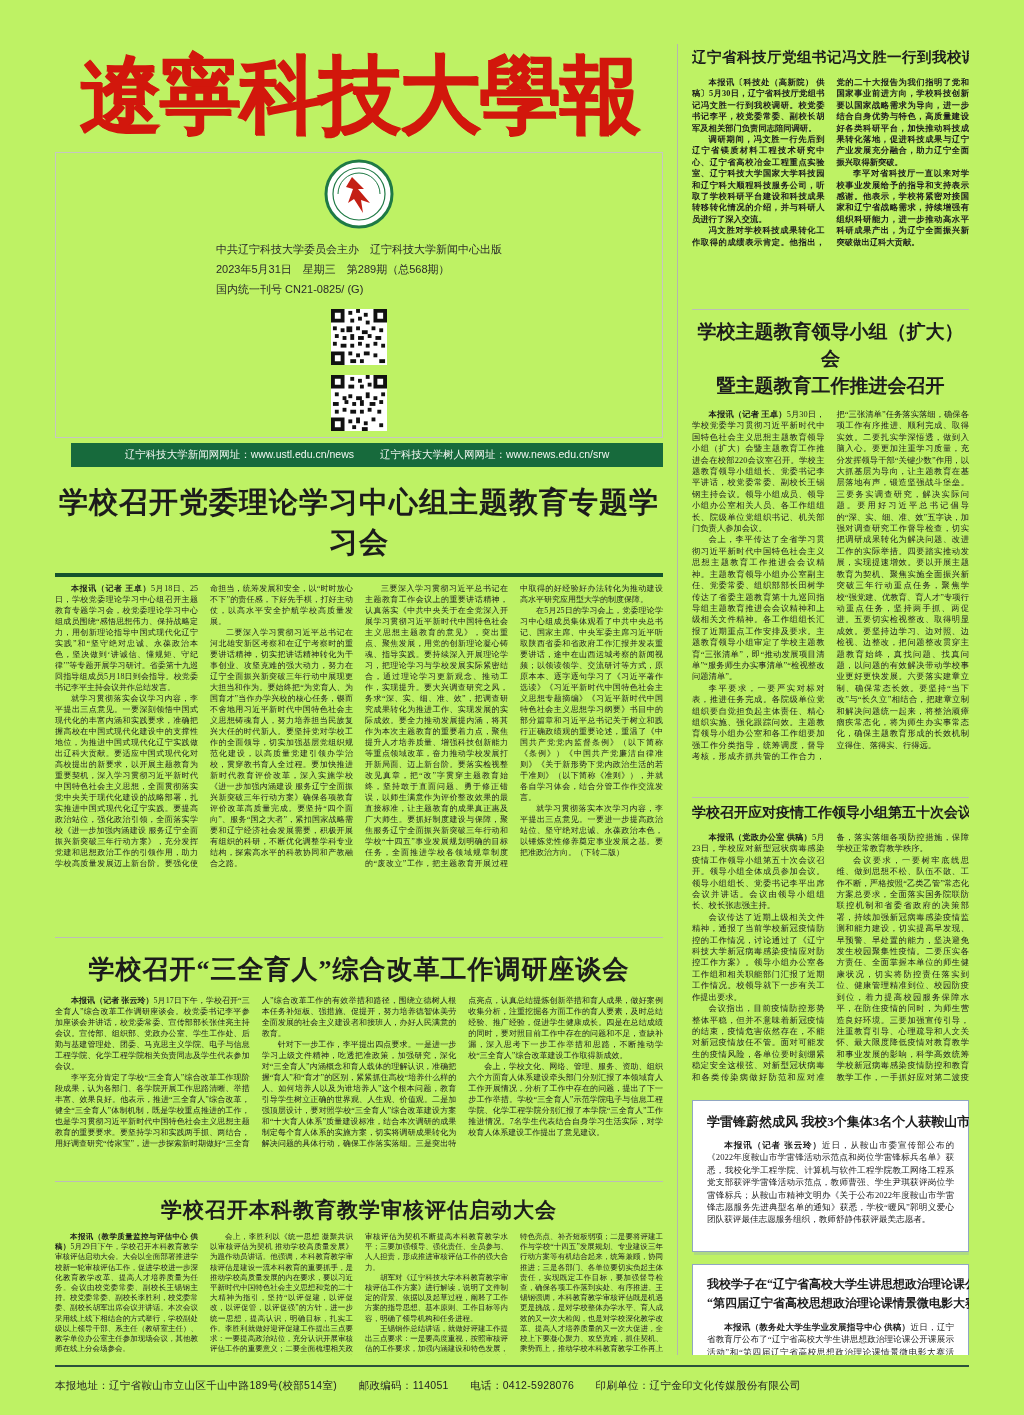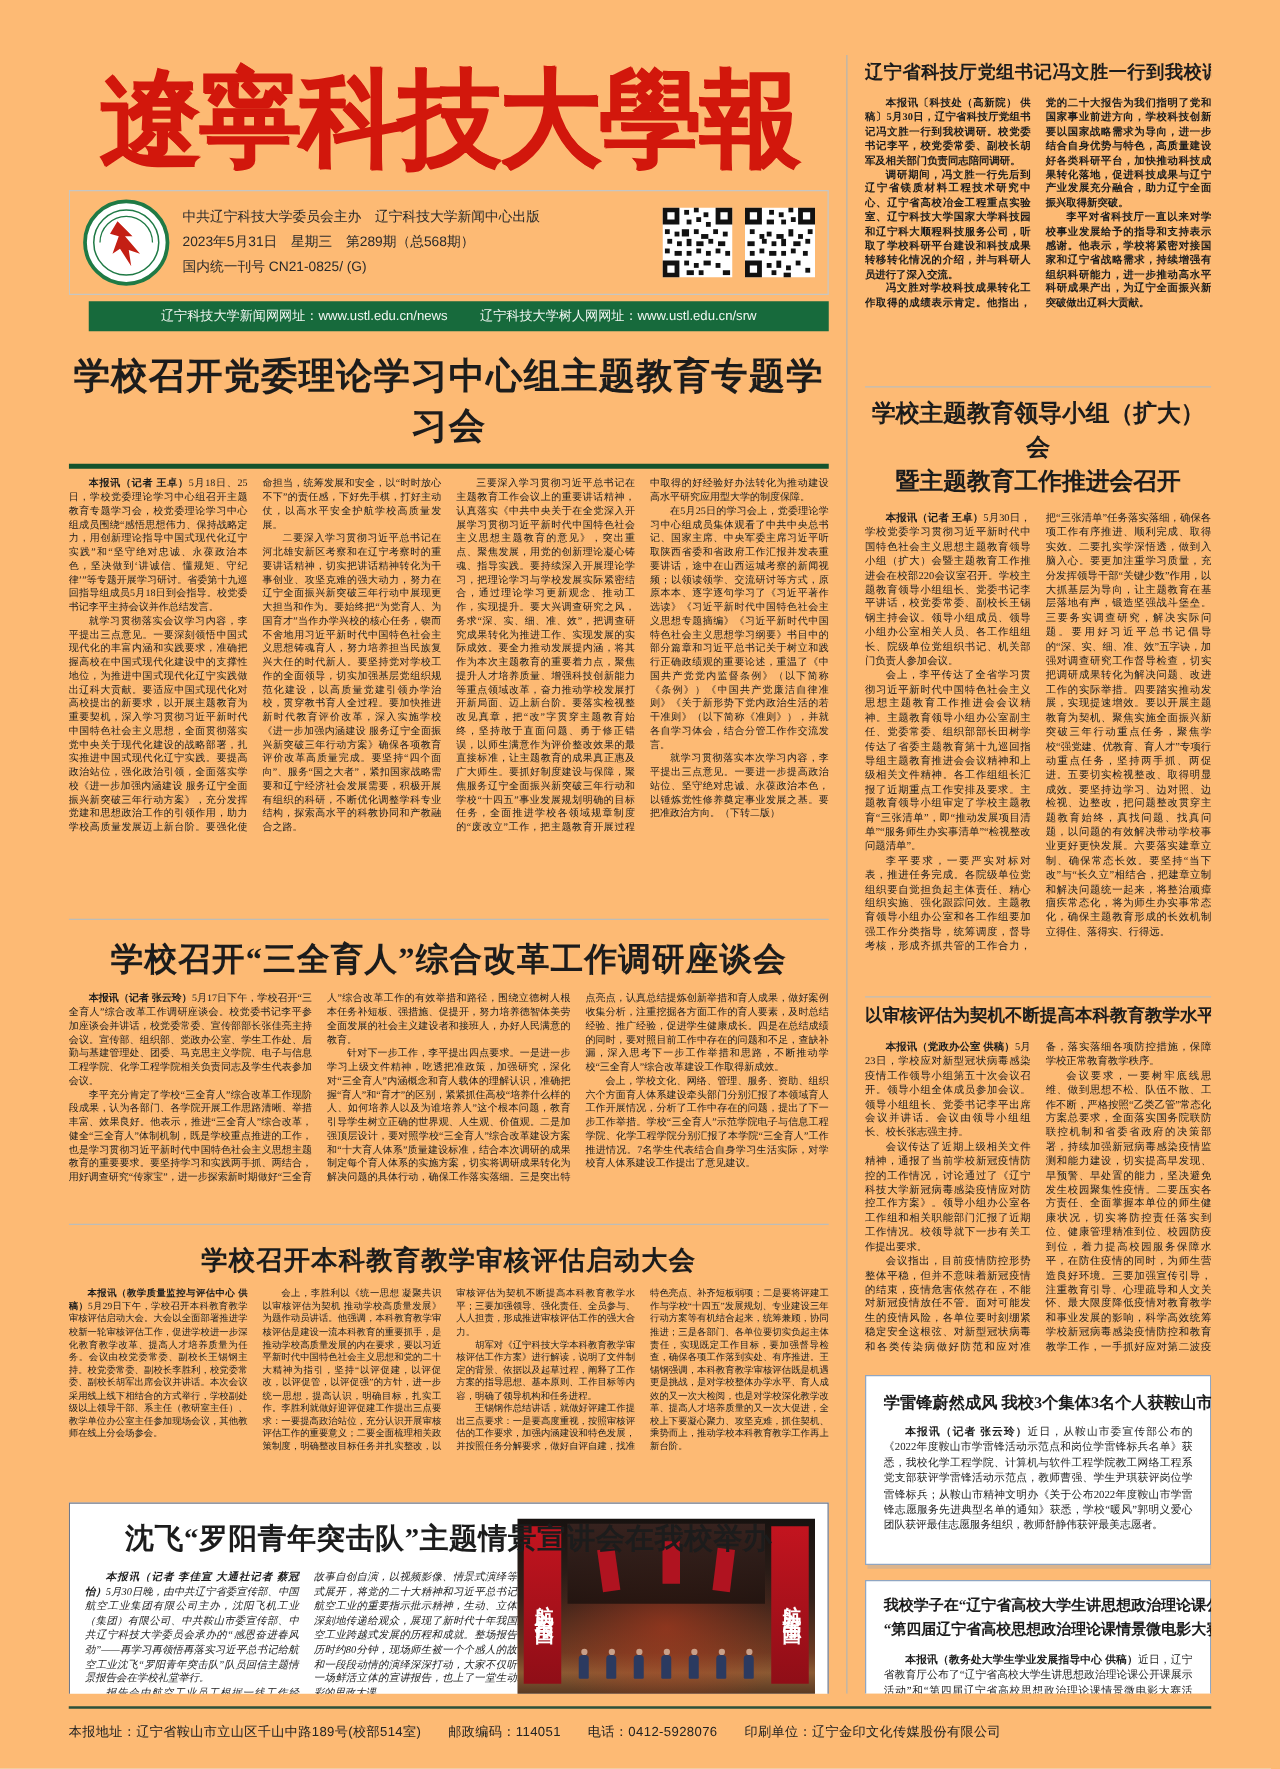--- a/index.html
+++ b/index.html
@@ -1,28 +1,28 @@
 <!DOCTYPE html>
 <html><head>
 <meta charset="utf-8">
 <style>
   html,body{margin:0;padding:0;background:#e8e8e4;}
-  .page{width:1024px;height:1415px;background:#fdba74;margin:0 auto;box-sizing:border-box;
+  .page{width:1024px;height:1415px;background:#bef264;margin:0 auto;box-sizing:border-box;
         padding:44px 55px 22px;display:flex;flex-direction:column;overflow:hidden;
         font-family:"Liberation Serif","DejaVu Serif",serif;color:#1c1c1c;}
   .content{flex:1;display:flex;overflow:hidden;}
   .leftcol{width:622px;padding-right:14px;box-sizing:border-box;}
   .rightcol{flex:1;border-left:1px solid #b5b5b0;padding-left:14px;box-sizing:border-box;overflow:hidden;}
 
   
   .mast-title{font-size:82px;line-height:104px;font-weight:900;color:#d2170c;
       letter-spacing:-2px;white-space:nowrap;text-align:center;
       text-shadow:1px 1px 0 #d2170c; transform:scaleY(1.04);}
   .pubbox{border:1px solid #c6c6c2;display:flex;align-items:center;gap:10px;
-      padding:6px 10px;margin-top:4px;}
+      padding:6px 10px;margin-top:4px;flex-direction:column;}
   .seal{width:70px;height:70px;flex:0 0 auto;}
   .publines{flex:1;font-family:"Liberation Sans",sans-serif;font-size:11px;line-height:20px;color:#2a2a2a;}
   .qr{width:56px;height:56px;flex:0 0 auto;}
   .urlbar{background:#176a3c;color:#f2f7f2;font-family:"Liberation Sans",sans-serif;
       font-size:10.5px;height:24px;display:flex;align-items:center;justify-content:center;gap:26px;margin-top:5px;margin-left:16px;}
 
   
   .art-title-main{font-family:"Liberation Sans","DejaVu Sans",sans-serif;font-size:29px;font-weight:900;
       text-align:center;letter-spacing:1px;margin:16px 0 6px;padding-bottom:10px;border-bottom:4px solid #14532d;}
   .art-title-serif{font-size:26px;font-weight:900;text-align:center;letter-spacing:1px;margin:14px 0 8px;}
@@ -185,21 +185,21 @@
               <rect x="17" y="24" width="2" height="2"></rect>
                 <rect x="21" y="22" width="2" height="2"></rect>
                 <rect x="25" y="25" width="2" height="2"></rect>
               <rect x="11" y="26" width="2" height="2"></rect>
                 <rect x="16" y="27" width="3" height="2"></rect>
             </g>
           </svg>
         </div>
         <div class="urlbar">
           <span>辽宁科技大学新闻网网址：www.ustl.edu.cn/news</span>
-          <span>辽宁科技大学树人网网址：www.ustl.edu.cn/srw</span>
+          <span>辽宁科技大学树人网网址：www.news.edu.cn/srw</span>
         </div>
       </div>
 
       <div>
         <div class="art-title-main">学校召开党委理论学习中心组主题教育专题学习会</div>
         <div class="body-cols cols4 bodyA">
             <p><b>本报讯（记者 王卓）</b>5月18日、25日，学校党委理论学习中心组召开主题教育专题学习会，校党委理论学习中心组成员围绕“感悟思想伟力、保持战略定力，用创新理论指导中国式现代化辽宁实践”和“坚守绝对忠诚、永葆政治本色，坚决做到‘讲诚信、懂规矩、守纪律’”等专题开展学习研讨。省委第十九巡回指导组成员5月18日到会指导。校党委书记李平主持会议并作总结发言。</p>
             <p>就学习贯彻落实会议学习内容，李平提出三点意见。一要深刻领悟中国式现代化的丰富内涵和实践要求，准确把握高校在中国式现代化建设中的支撑性地位，为推进中国式现代化辽宁实践做出辽科大贡献。要适应中国式现代化对高校提出的新要求，以开展主题教育为重要契机，深入学习贯彻习近平新时代中国特色社会主义思想，全面贯彻落实党中央关于现代化建设的战略部署，扎实推进中国式现代化辽宁实践。要提高政治站位，强化政治引领，全面落实学校《进一步加强内涵建设 服务辽宁全面振兴新突破三年行动方案》，充分发挥党建和思想政治工作的引领作用，助力学校高质量发展迈上新台阶。要强化使命担当，统筹发展和安全，以“时时放心不下”的责任感，下好先手棋，打好主动仗，以高水平安全护航学校高质量发展。</p>
             <p>二要深入学习贯彻习近平总书记在河北雄安新区考察和在辽宁考察时的重要讲话精神，切实把讲话精神转化为干事创业、攻坚克难的强大动力，努力在辽宁全面振兴新突破三年行动中展现更大担当和作为。要始终把“为党育人、为国育才”当作办学兴校的核心任务，锲而不舍地用习近平新时代中国特色社会主义思想铸魂育人，努力培养担当民族复兴大任的时代新人。要坚持党对学校工作的全面领导，切实加强基层党组织规范化建设，以高质量党建引领办学治校，贯穿教书育人全过程。要加快推进新时代教育评价改革，深入实施学校《进一步加强内涵建设 服务辽宁全面振兴新突破三年行动方案》确保各项教育评价改革高质量完成。要坚持“四个面向”、服务“国之大者”，紧扣国家战略需要和辽宁经济社会发展需要，积极开展有组织的科研，不断优化调整学科专业结构，探索高水平的科教协同和产教融合之路。</p>
             <p>三要深入学习贯彻习近平总书记在主题教育工作会议上的重要讲话精神，认真落实《中共中央关于在全党深入开展学习贯彻习近平新时代中国特色社会主义思想主题教育的意见》，突出重点、聚焦发展，用党的创新理论凝心铸魂、指导实践。要持续深入开展理论学习，把理论学习与学校发展实际紧密结合，通过理论学习更新观念、推动工作，实现提升。要大兴调查研究之风，务求“深、实、细、准、效”，把调查研究成果转化为推进工作、实现发展的实际成效。要全力推动发展提内涵，将其作为本次主题教育的重要着力点，聚焦提升人才培养质量、增强科技创新能力等重点领域改革，奋力推动学校发展打开新局面、迈上新台阶。要落实检视整改见真章，把“改”字贯穿主题教育始终，坚持敢于直面问题、勇于修正错误，以师生满意作为评价整改效果的最直接标准，让主题教育的成果真正惠及广大师生。要抓好制度建设与保障，聚焦服务辽宁全面振兴新突破三年行动和学校“十四五”事业发展规划明确的目标任务，全面推进学校各领域规章制度的“废改立”工作，把主题教育开展过程中取得的好经验好办法转化为推动建设高水平研究应用型大学的制度保障。</p>
@@ -282,21 +282,21 @@
         <div class="body-cols cols2 bodyR2">
             <p><b>本报讯（记者 王卓）</b>5月30日，学校党委学习贯彻习近平新时代中国特色社会主义思想主题教育领导小组（扩大）会暨主题教育工作推进会在校部220会议室召开。学校主题教育领导小组组长、党委书记李平讲话，校党委常委、副校长王锡钢主持会议。领导小组成员、领导小组办公室相关人员、各工作组组长、院级单位党组织书记、机关部门负责人参加会议。</p>
             <p>会上，李平传达了全省学习贯彻习近平新时代中国特色社会主义思想主题教育工作推进会会议精神。主题教育领导小组办公室副主任、党委常委、组织部部长田树学传达了省委主题教育第十九巡回指导组主题教育推进会会议精神和上级相关文件精神。各工作组组长汇报了近期重点工作安排及要求。主题教育领导小组审定了学校主题教育“三张清单”，即“推动发展项目清单”“服务师生办实事清单”“检视整改问题清单”。</p>
             <p>李平要求，一要严实对标对表，推进任务完成。各院级单位党组织要自觉担负起主体责任、精心组织实施、强化跟踪问效。主题教育领导小组办公室和各工作组要加强工作分类指导，统筹调度，督导考核，形成齐抓共管的工作合力，把“三张清单”任务落实落细，确保各项工作有序推进、顺利完成、取得实效。二要扎实学深悟透，做到入脑入心。要更加注重学习质量，充分发挥领导干部“关键少数”作用，以大抓基层为导向，让主题教育在基层落地有声，锻造坚强战斗堡垒。三要务实调查研究，解决实际问题。要用好习近平总书记倡导的“深、实、细、准、效”五字诀，加强对调查研究工作督导检查，切实把调研成果转化为解决问题、改进工作的实际举措。四要踏实推动发展，实现提速增效。要以开展主题教育为契机、聚焦实施全面振兴新突破三年行动重点任务，聚焦学校“强党建、优教育、育人才”专项行动重点任务，坚持两手抓、两促进。五要切实检视整改、取得明显成效。要坚持边学习、边对照、边检视、边整改，把问题整改贯穿主题教育始终，真找问题、找真问题，以问题的有效解决带动学校事业更好更快发展。六要落实建章立制、确保常态长效。要坚持“当下改”与“长久立”相结合，把建章立制和解决问题统一起来，将整治顽瘴痼疾常态化，将为师生办实事常态化，确保主题教育形成的长效机制立得住、落得实、行得远。</p>
           </div>
       </div>
 
       <div class="hr"></div>
 
       <div>
-        <div class="r-title3">以审核评估为契机不断提高本科教育教学水平</div>
+        <div class="r-title3">学校召开应对疫情工作领导小组第五十次会议</div>
         <div class="body-cols cols2 bodyR3">
             <p><b>本报讯（党政办公室 供稿）</b>5月23日，学校应对新型冠状病毒感染疫情工作领导小组第五十次会议召开。领导小组全体成员参加会议。领导小组组长、党委书记李平出席会议并讲话。会议由领导小组组长、校长张志强主持。</p>
             <p>会议传达了近期上级相关文件精神，通报了当前学校新冠疫情防控的工作情况，讨论通过了《辽宁科技大学新冠病毒感染疫情应对防控工作方案》。领导小组办公室各工作组和相关职能部门汇报了近期工作情况。校领导就下一步有关工作提出要求。</p>
             <p>会议指出，目前疫情防控形势整体平稳，但并不意味着新冠疫情的结束，疫情危害依然存在，不能对新冠疫情放任不管。面对可能发生的疫情风险，各单位要时刻绷紧稳定安全这根弦、对新型冠状病毒和各类传染病做好防范和应对准备，落实落细各项防控措施，保障学校正常教育教学秩序。</p>
             <p>会议要求，一要树牢底线思维、做到思想不松、队伍不散、工作不断，严格按照“乙类乙管”常态化方案总要求，全面落实国务院联防联控机制和省委省政府的决策部署，持续加强新冠病毒感染疫情监测和能力建设，切实提高早发现、早预警、早处置的能力，坚决避免发生校园聚集性疫情。二要压实各方责任、全面掌握本单位的师生健康状况，切实将防控责任落实到位、健康管理精准到位、校园防疫到位，着力提高校园服务保障水平，在防住疫情的同时，为师生营造良好环境。三要加强宣传引导，注重教育引导、心理疏导和人文关怀、最大限度降低疫情对教育教学和事业发展的影响，科学高效统筹学校新冠病毒感染疫情防控和教育教学工作，一手抓好应对第二波疫情防控、一手抓好学校事业发展工作，守住不发生大规模校园聚集性疫情的底线，维护师生生命安全和身体健康，保障学校正常秩序。</p>
           </div>
       </div>
 
       <div class="bluebox">
         <div class="bb-title">学雷锋蔚然成风 我校3个集体3名个人获鞍山市表彰</div>

